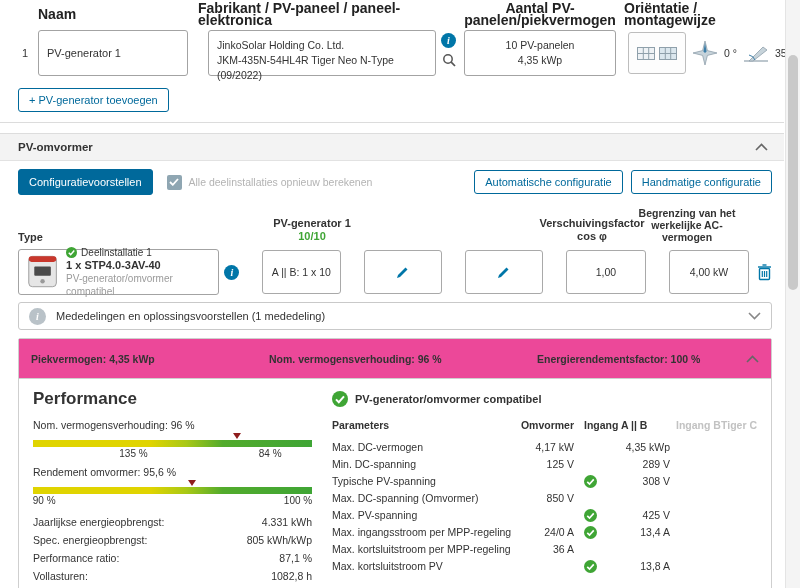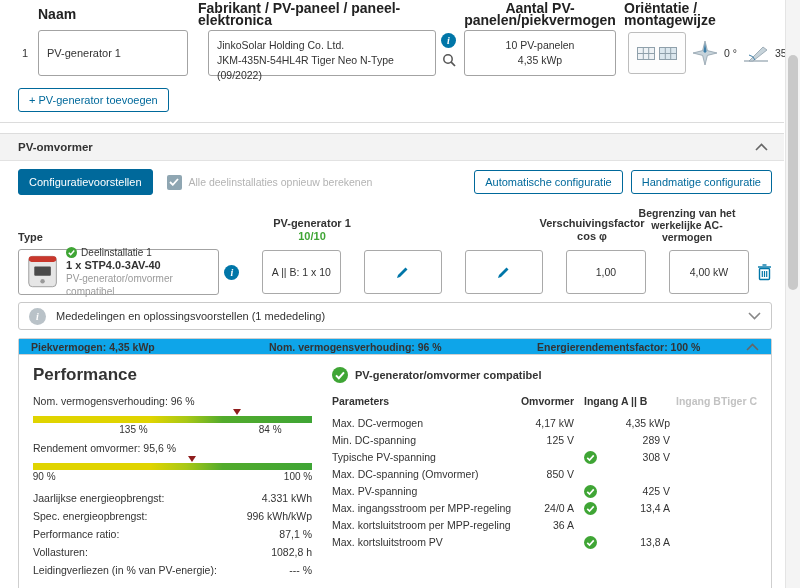--- a/index.html
+++ b/index.html
@@ -71,21 +71,21 @@
   .cfg-box { width: 88px; height: 44px; border: 1px solid #a9a9a9; border-radius: 3px; display: flex; align-items: center; justify-content: center; font-size: 10.5px; background: #fff; cursor: pointer; margin-left: 18px; }
   .cfg-box.w90 { width: 90px; }
   .icon-btn { display: inline-flex; align-items: center; justify-content: center; cursor: pointer; background: none; border: none; padding: 0; }
 
   .msg-row { height: 28px; border: 1px solid #c9c9c9; border-radius: 3px; display: flex; align-items: center; padding: 0 10px; gap: 10px; margin-bottom: 8px; cursor: pointer; background: #fff; }
   .msg-row .chev { margin-left: auto; }
   .info-badge { min-width: 15px; width: 15px; height: 15px; border-radius: 50%; background: #0076a8; color: #fff; font-weight: bold; font-style: italic; display: inline-flex; align-items: center; justify-content: center; font-size: 10px; font-family: "Liberation Serif", serif; }
   .info-badge.grey { background: #b9c2c8; width: 17px; height: 17px; min-width: 17px; }
 
   .result-box { border: 1px solid #cfcfcf; border-radius: 2px; }
-  .summary { background: #0ea5e9; border-bottom: 1px solid #cfcfcf; height: 16px; display: flex; align-items: center; padding: 0 12px; font-weight: bold; font-size: 10.5px; }
+  .summary { background: #ec4899; border-bottom: 1px solid #cfcfcf; height: 40px; display: flex; align-items: center; padding: 0 12px; font-weight: bold; font-size: 10.5px; }
   .summary .s1 { width: 238px; }
   .summary .s2 { width: 268px; }
   .summary .s3 { flex: 1; }
   .summary .chev { margin-left: auto; }
 
   .details { display: flex; gap: 20px; padding: 10px 14px 12px; background: #fff; }
   .perf { width: 282px; }
   .perf h3 { font-size: 17px; margin-bottom: 10px; }
   .bar-label { font-size: 10.5px; margin-bottom: 2px; }
   .bar-wrap { position: relative; height: 15px; }
@@ -329,21 +329,21 @@
           <span style="left:4%">90 %</span>
           <span style="left:95%">100 %</span>
         </div>
 
         <div class="stat-row">
           <span>Jaarlijkse energieopbrengst:</span>
             <span>4.331 kWh</span>
         </div>
         <div class="stat-row">
           <span>Spec. energieopbrengst:</span>
-            <span>996 kWh/kWp</span>
+            <span>805 kWh/kWp</span>
         </div>
         <div class="stat-row">
           <span>Performance ratio:</span>
             <span>87,1 %</span>
         </div>
         <div class="stat-row">
           <span>Vollasturen:</span>
             <span>1082,8  h</span>
         </div>
         <div class="stat-row">

